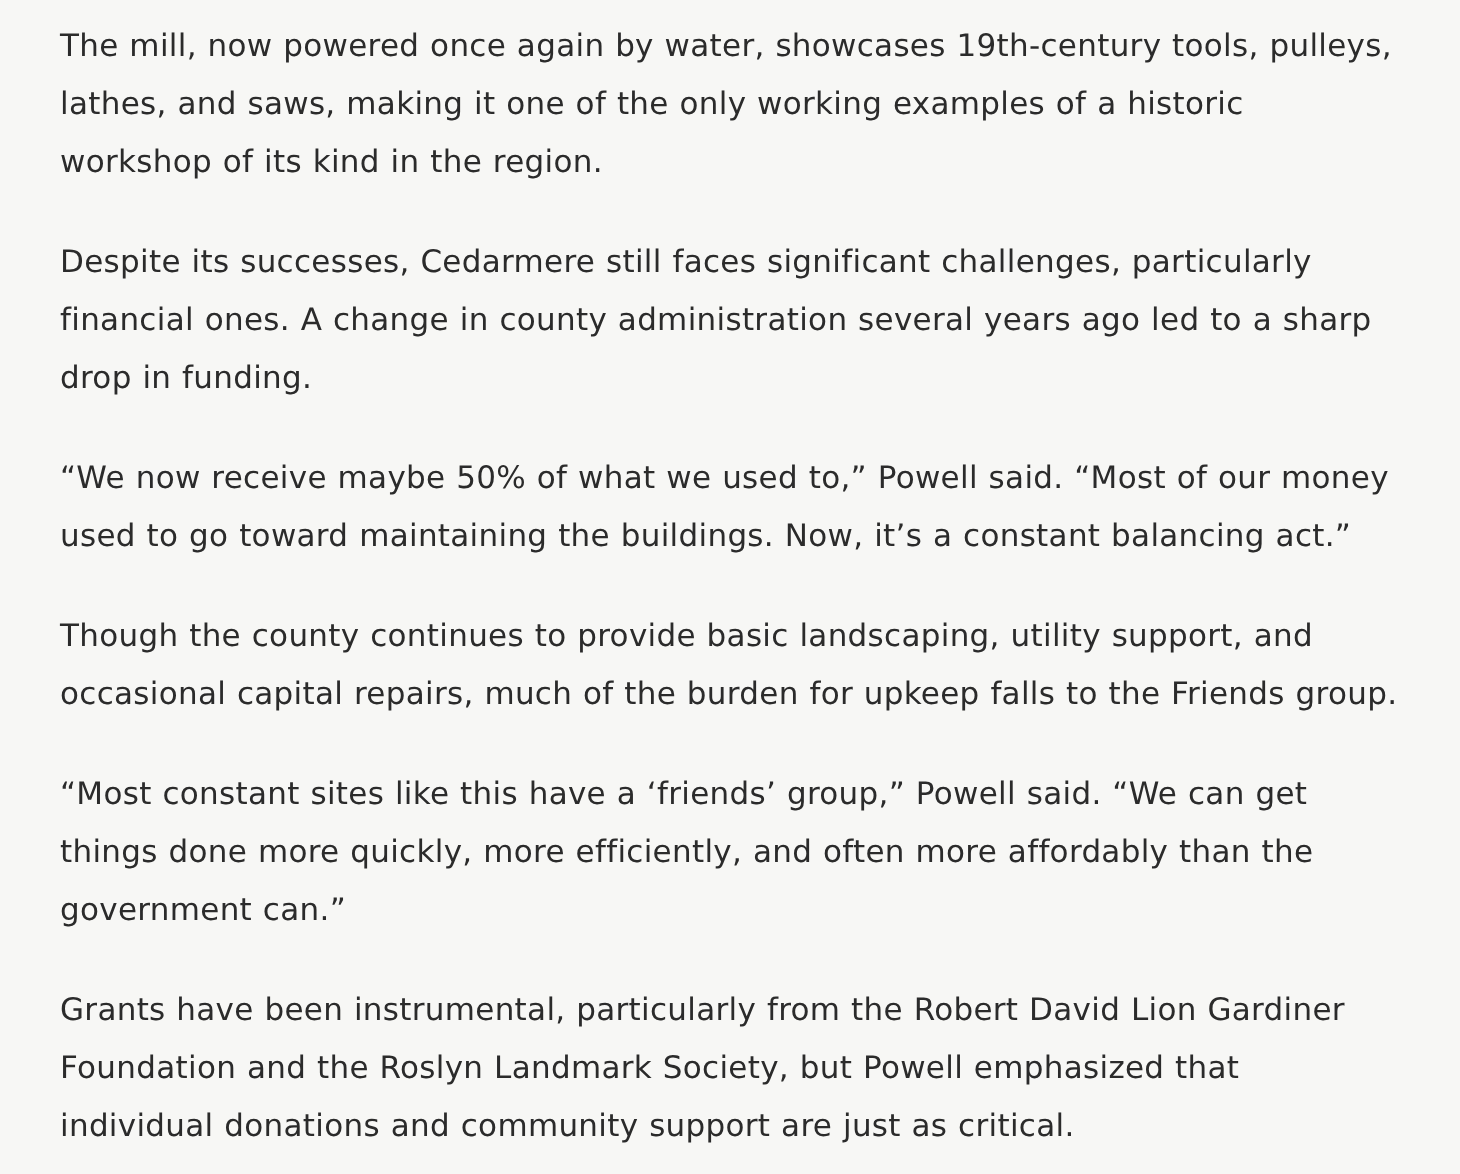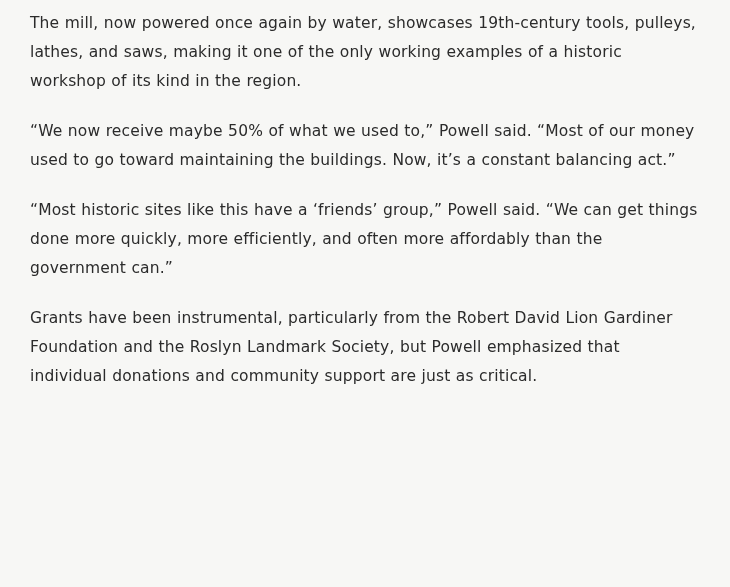--- a/index.html
+++ b/index.html
@@ -32,17 +32,19 @@
   }
   .para:last-child {
     margin-bottom: 12px;
   }
 </style>
 </head>
 <body>
 
 <div class="article">
   <p class="para">The mill, now powered once again by water, showcases 19th-century tools, pulleys, lathes, and saws, making it one of the only working examples of a historic workshop of its kind in the region.</p>
+  <p class="para">Despite its successes, Cedarmere still faces significant challenges, particularly financial ones. A change in county administration several years ago led to a sharp drop in funding.</p>
   <p class="para">“We now receive maybe 50% of what we used to,” Powell said. “Most of our money used to go toward maintaining the buildings. Now, it’s a constant balancing act.”</p>
-  <p class="para">“Most historic sites like this have a ‘friends’ group,” Powell said. “We can get things done more quickly, more efficiently, and often more affordably than the government can.”</p>
+  <p class="para">Though the county continues to provide basic landscaping, utility support, and occasional capital repairs, much of the burden for upkeep falls to the Friends group.</p>
+  <p class="para">“Most constant sites like this have a ‘friends’ group,” Powell said. “We can get things done more quickly, more efficiently, and often more affordably than the government can.”</p>
   <p class="para">Grants have been instrumental, particularly from the Robert David Lion Gardiner Foundation and the Roslyn Landmark Society, but Powell emphasized that individual donations and community support are just as critical.</p>
 
 </div>
 
 </body></html>

